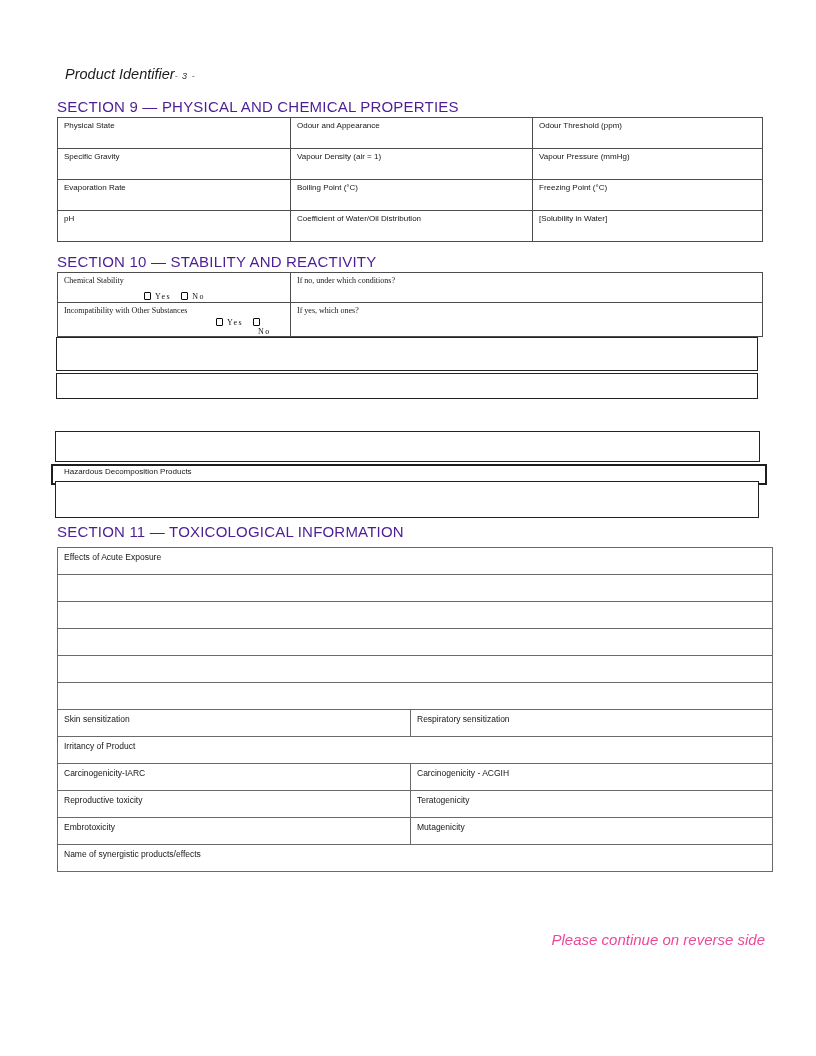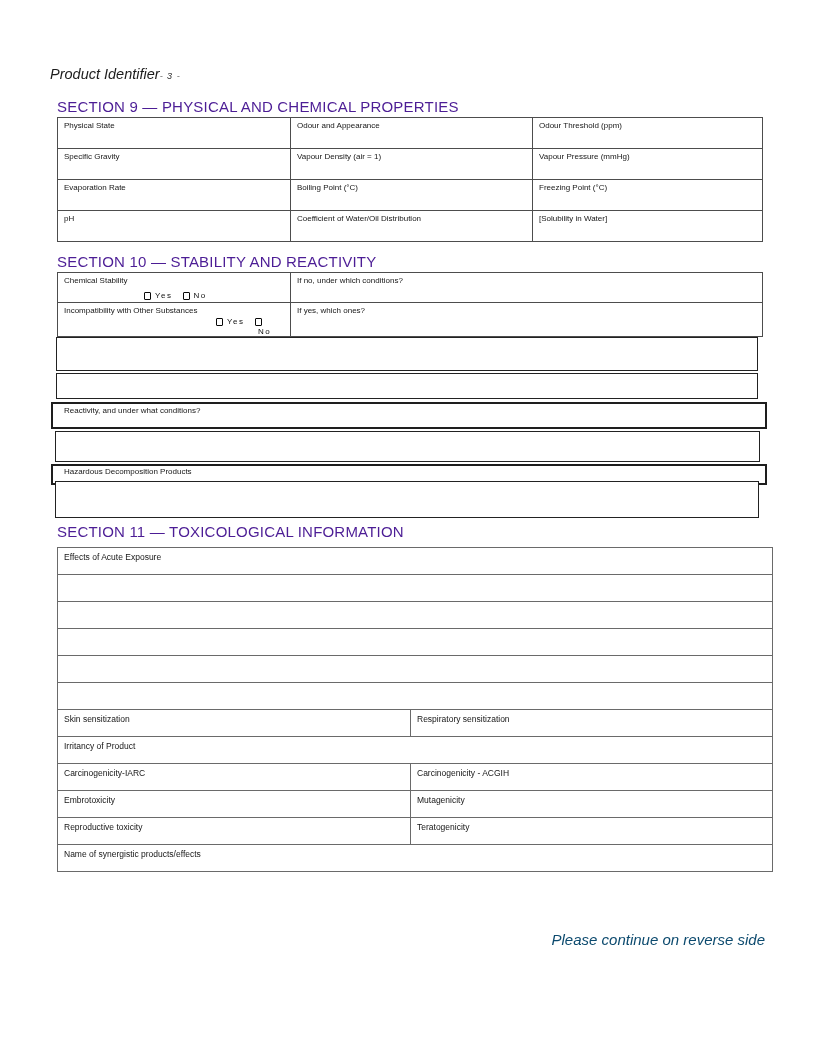--- a/index.html
+++ b/index.html
@@ -1,38 +1,38 @@
 <!DOCTYPE html>
 <html><head>
 <meta charset="utf-8">
 <style>
   * { box-sizing: border-box; margin: 0; padding: 0; }
   html, body { background: #ffffff; }
   body { font-family: "Liberation Sans", sans-serif; color: #1a1a1a; }
   .page { position: relative; width: 816px; height: 1056px; background: #fff; overflow: hidden; }
 
   
-  .prod-id { position: absolute; left: 50px; top: 66px; font-style: italic; font-size: 14.5px; color: #1c1c1c; white-space: nowrap; }
+  .prod-id { position: absolute; left: 65px; top: 66px; font-style: italic; font-size: 14.5px; color: #1c1c1c; white-space: nowrap; }
   .pagenum { font-size: 9px; letter-spacing: 1px; color: #2a2a2a; }
 
   
   .sec-title { position: absolute; left: 57px; font-size: 15px; letter-spacing: 0.2px; color: #4c1d95; white-space: nowrap; }
 
   
   table { border-collapse: collapse; table-layout: fixed; background: #fff; }
   td { vertical-align: top; font-size: 8px; color: #161616; }
   .lbl { display: block; line-height: 10px; }
 
   
   .s9 { position: absolute; left: 57px; top: 117px; width: 705px; }
   .s9 td { border: 1px solid #4d4d4d; height: 31px; padding: 3px 3px 0 6px; }
 
   
   .s10t { position: absolute; left: 57px; top: 272px; width: 705px; }
-  .s10t td { border: 1px solid #4d4d4d; padding: 3px 3px 0 6px; }
+  .s10t td { border: 1px solid #4d4d4d; padding: 3px 3px 0 6px; font-family: Liberation Serif, serif; }
   .s10t .r1 td { height: 30px; }
   .s10t .r2 td { height: 34px; }
 
   .chkline { white-space: nowrap; }
   .chkline1 { margin: 5px 0 0 80px; }
   .chkline2 { margin: 1px 0 0 152px; }
   .no-wrap-line { margin: 0 0 0 190px; }
   .chk { display: inline-block; width: 7px; height: 8px; border: 1.3px solid #0a0a0a; border-radius: 1px; vertical-align: middle; background: #fff; }
   .chklabel { display: inline-block; font-size: 8px; letter-spacing: 1.5px; margin: 0 10px 0 4px; vertical-align: middle; color: #111; }
   .chklabel.last { margin-right: 0; }
@@ -45,21 +45,21 @@
   .boxR { left: 51px;  top: 402px; width: 716px; height: 27px; }
   .boxC { left: 55px;  top: 431px; width: 705px; height: 31px; }
   .boxH { left: 51px;  top: 464px; width: 716px; height: 21px; padding-top: 1px; }
   .boxD { left: 55px;  top: 481px; width: 704px; height: 37px; }
 
   
   .s11 { position: absolute; left: 57px; top: 547px; width: 715px; }
   .s11 td { border: 1px solid #6a6a6a; height: 27px; padding: 4px 3px 0 6px; font-size: 8.5px; }
 
   
-  .footer-note { position: absolute; right: 51px; top: 931px; font-style: italic; font-size: 15px; color: #0c4a6e; white-space: nowrap; }
+  .footer-note { position: absolute; right: 51px; top: 931px; font-style: italic; font-size: 15px; color: #ec4899; white-space: nowrap; }
 </style>
 </head>
 <body>
 
 <div class="page">
 
   <div class="prod-id">
     <span>Product Identifier</span><span class="pagenum">- 3 -</span>
   </div>
 
@@ -148,21 +148,20 @@
       </td>
       <td>
             <span class="lbl">If yes, which ones?</span>
           </td>
     </tr>
   </tbody>
     </table>
 
   <div class="fbox boxA"></div>
   <div class="fbox boxB"></div>
-  <div class="lbox boxR"><span>Reactivity, and under what conditions?</span></div>
   <div class="fbox boxC"></div>
   <div class="lbox boxH"><span>Hazardous Decomposition Products</span></div>
   <div class="fbox boxD"></div>
 
   <div class="sec-title" style="top:523px;">SECTION 11 — TOXICOLOGICAL INFORMATION</div>
 
   <table class="s11">
     <colgroup>
         <col style="width:353px">
         <col style="width:362px">
@@ -204,32 +203,32 @@
     <tr>
       <td>
             <span class="lbl">Carcinogenicity-IARC</span>
           </td>
       <td>
             <span class="lbl">Carcinogenicity - ACGIH</span>
           </td>
     </tr>
     <tr>
       <td>
+            <span class="lbl">Reproductive toxicity</span>
+          </td>
+      <td>
+            <span class="lbl">Teratogenicity</span>
+          </td>
+    </tr>
+    <tr>
+      <td>
             <span class="lbl">Embrotoxicity</span>
           </td>
       <td>
             <span class="lbl">Mutagenicity</span>
-          </td>
-    </tr>
-    <tr>
-      <td>
-            <span class="lbl">Reproductive toxicity</span>
-          </td>
-      <td>
-            <span class="lbl">Teratogenicity</span>
           </td>
     </tr>
     <tr>
       <td colspan="2">
             <span class="lbl">Name of synergistic products/effects</span>
           </td>
     </tr>
   </tbody>
     </table>
 

